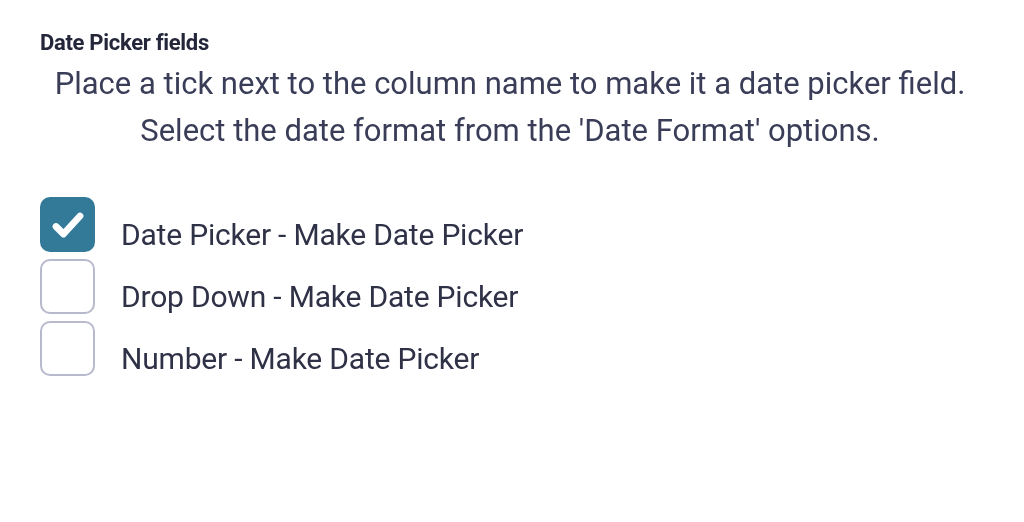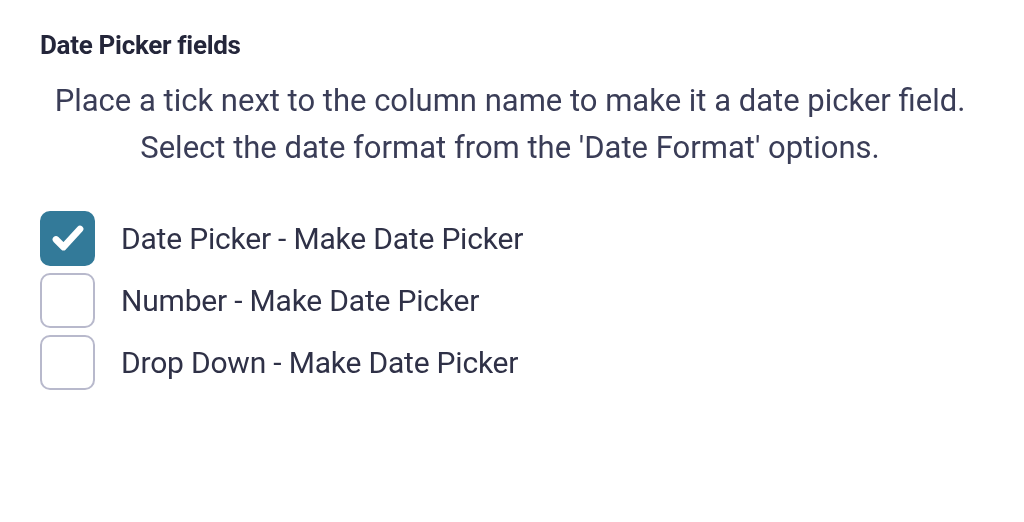--- a/index.html
+++ b/index.html
@@ -6,42 +6,42 @@
   body {
     margin: 0;
     padding: 30px 40px;
     width: 1024px;
     height: 522px;
     background: #ffffff;
     font-family: -apple-system, BlinkMacSystemFont, "Segoe UI", Roboto, Helvetica, Arial, sans-serif;
     color: #2b2e45;
   }
   .heading {
-    font-size: 26px;
+    font-size: 22px;
     font-weight: 700;
     color: #24263a;
-    margin: 0 0 18px 0;
+    margin: 0 0 6px 0;
     letter-spacing: -0.3px;
   }
   .description {
     font-size: 31px;
     font-weight: 400;
     line-height: 1.5;
     color: #3a3d57;
     margin: 0 0 36px 0;
     max-width: 940px;
     text-align: center;
   }
   .options {
     display: flex;
     flex-direction: column;
   }
   .option-row {
     display: flex;
-    align-items: center;
+    align-items: flex-end;
     height: 62px;
   }
   .checkbox {
     width: 55px;
     height: 55px;
     border-radius: 10px;
     border: 2px solid #b8b9cc;
     background: #ffffff;
     display: inline-flex;
     align-items: center;
@@ -88,23 +88,23 @@
           <polyline points="4 13 9 18 20 6"></polyline>
         </svg>
     </span>
     <span class="option-label">Date Picker - Make Date Picker</span>
   </div>
 
   <div class="option-row">
     <span class="checkbox" role="checkbox" aria-checked="false">
       
     </span>
-    <span class="option-label">Number - Make Date Picker</span>
+    <span class="option-label">Drop Down - Make Date Picker</span>
   </div>
 
   <div class="option-row">
     <span class="checkbox" role="checkbox" aria-checked="false">
       
     </span>
-    <span class="option-label">Drop Down - Make Date Picker</span>
+    <span class="option-label">Number - Make Date Picker</span>
   </div>
 
 </div>
 
 </body></html>

